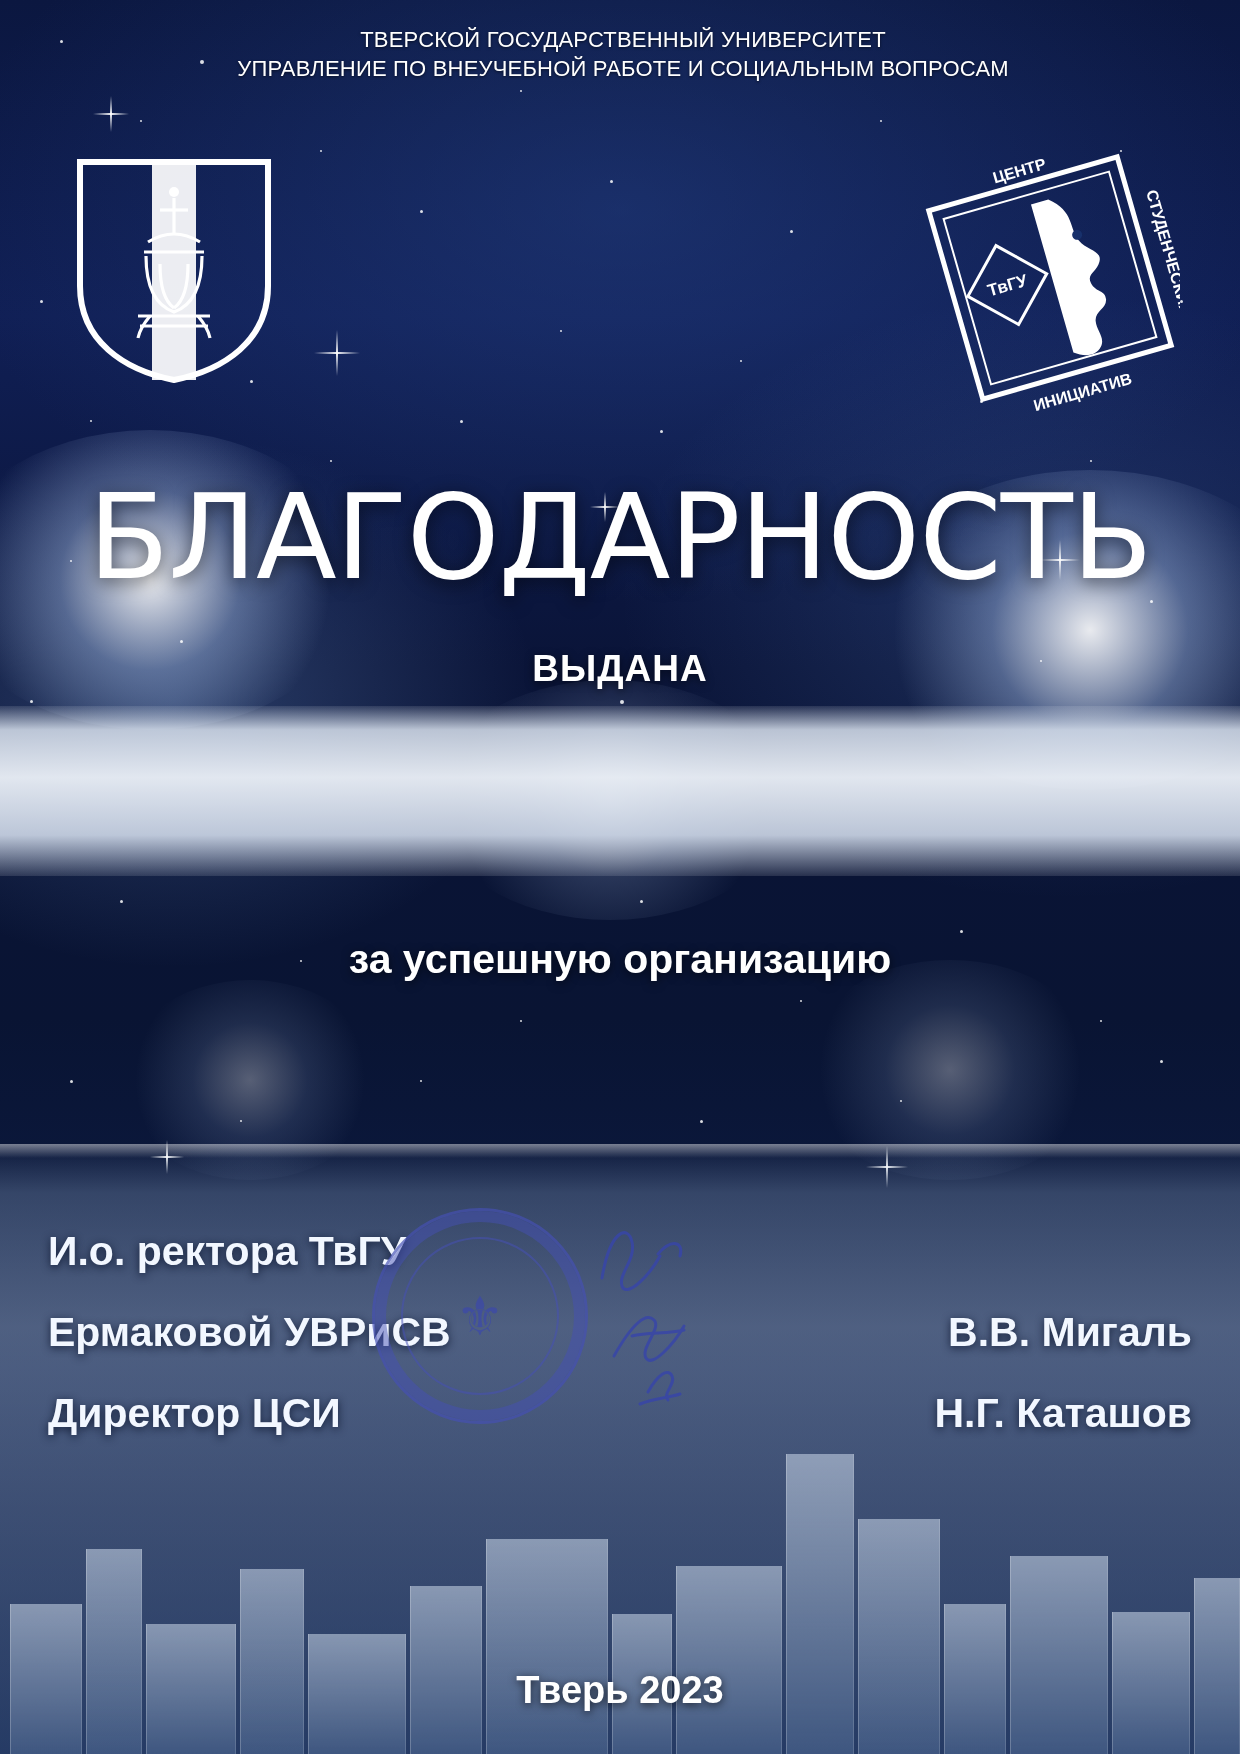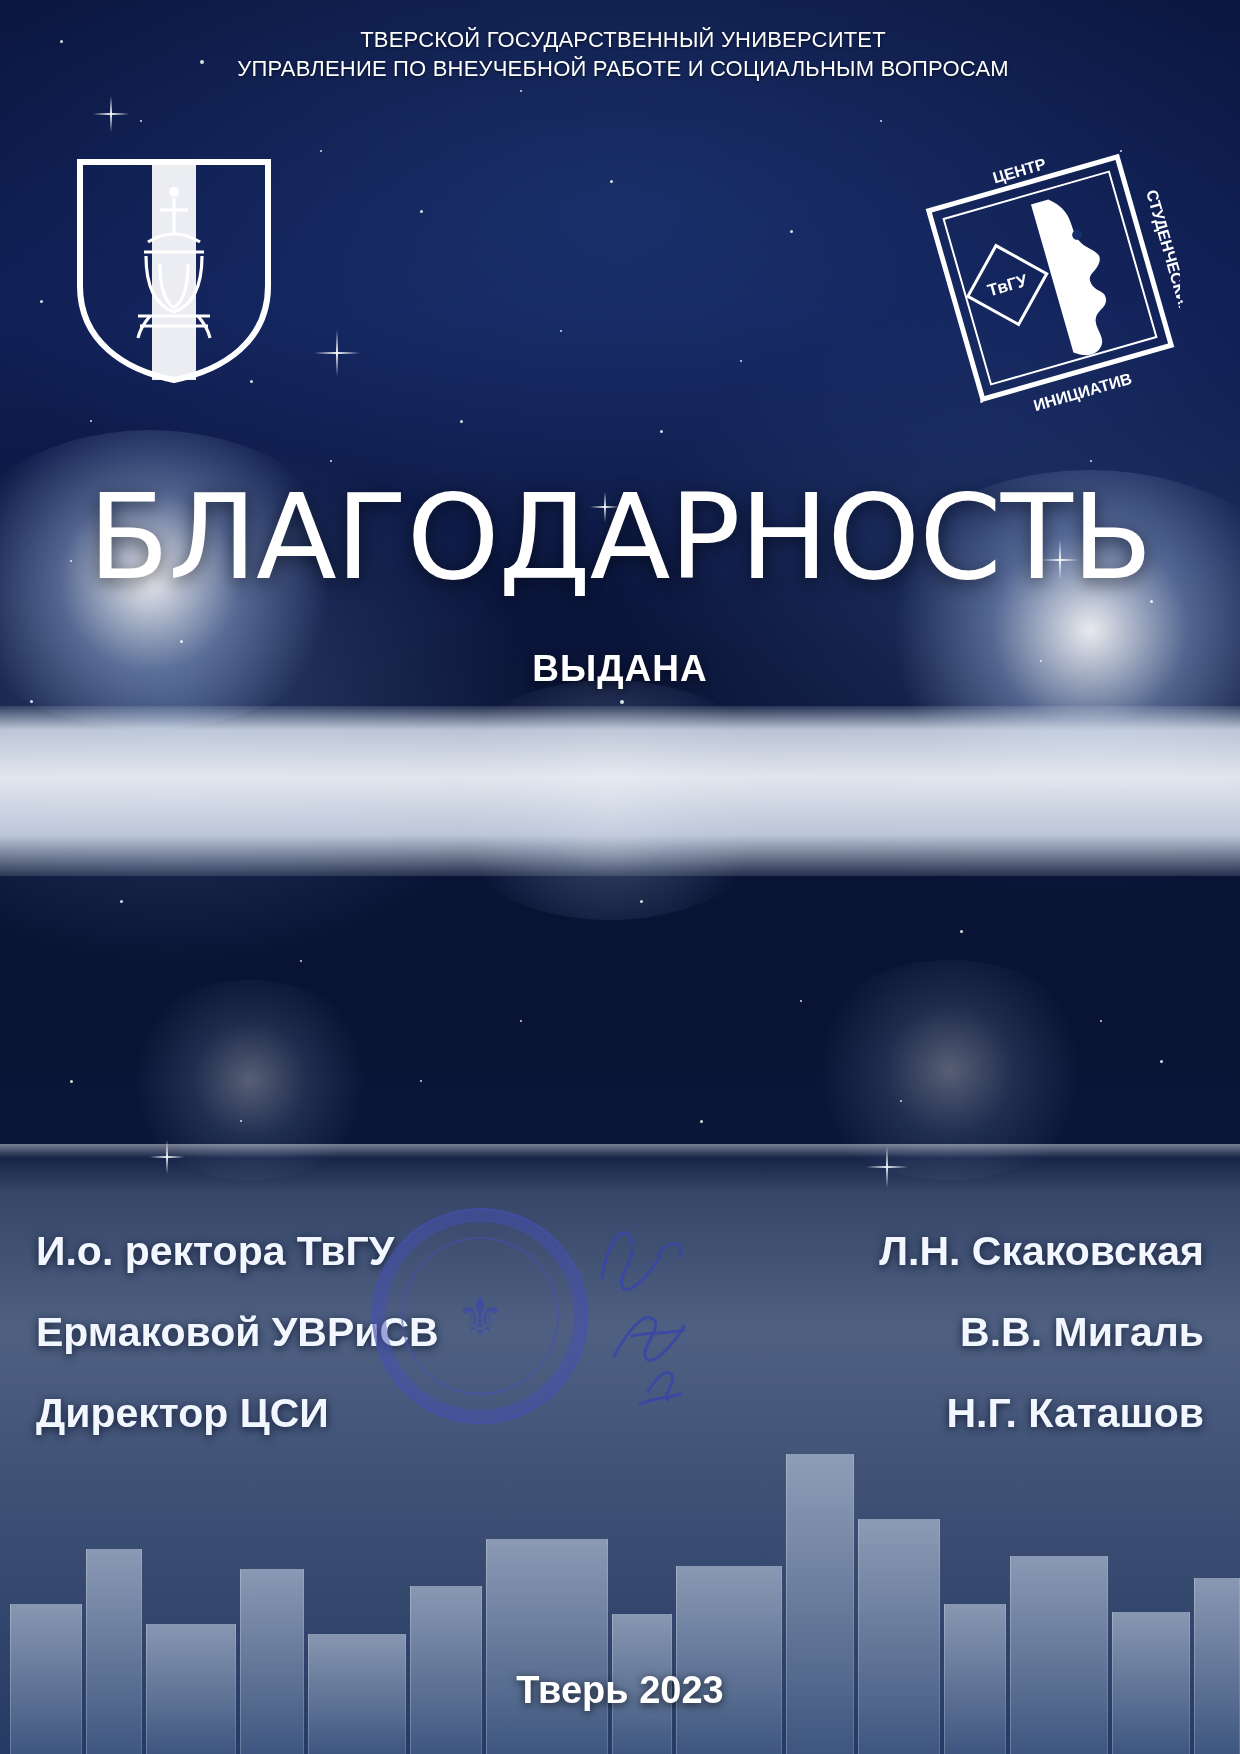--- a/index.html
+++ b/index.html
@@ -185,21 +185,21 @@
     border-left: 1px solid rgba(255,255,255,.22);
     border-right: 1px solid rgba(255,255,255,.14);
   }
 
   
   .signatures {
     position: absolute;
     left: 0;
     top: 1228px;
     width: 100%;
-    padding: 0 36px;
+    padding: 0 48px;
     box-sizing: border-box;
     z-index: 8;
   }
   .sig-row {
     display: flex;
     justify-content: space-between;
     align-items: baseline;
     margin-bottom: 34px;
   }
   .sig-role, .sig-name {
@@ -366,20 +366,21 @@
       </g>
     </svg>
   </div>
 
   <div class="title">БЛАГОДАРНОСТЬ</div>
   <div class="subtitle">ВЫДАНА</div>
 
   <div class="band"></div>
 
   <div class="reason">
+    <div>за успешную организацию</div>
   </div>
 
   <div class="city">
     <div class="city-top-edge"></div>
     <div class="bld" style="left:10px;  width:70px;  height:150px;"></div>
     <div class="bld" style="left:86px;  width:54px;  height:205px;"></div>
     <div class="bld" style="left:146px; width:88px;  height:130px;"></div>
     <div class="bld" style="left:240px; width:62px;  height:185px;"></div>
     <div class="bld" style="left:308px; width:96px;  height:120px;"></div>
     <div class="bld" style="left:410px; width:70px;  height:168px;"></div>
@@ -408,21 +409,20 @@
         <path d="M44 128 C60 124 80 126 96 122"></path>
         <path d="M60 184 C70 166 80 160 84 168 C88 176 74 186 80 192"></path>
         <path d="M52 196 C66 190 80 190 92 186"></path>
       </g>
     </svg>
   </div>
 
   <div class="signatures">
     <div class="sig-row">
       <div class="sig-role">И.о. ректора ТвГУ</div>
-      <div class="sig-name">Л.Н. Скаковская</div>
     </div>
     <div class="sig-row">
       <div class="sig-role">Ермаковой УВРиСВ</div>
       <div class="sig-name">В.В. Мигаль</div>
     </div>
     <div class="sig-row">
       <div class="sig-role">Директор ЦСИ</div>
       <div class="sig-name">Н.Г. Каташов</div>
     </div>
   </div>

